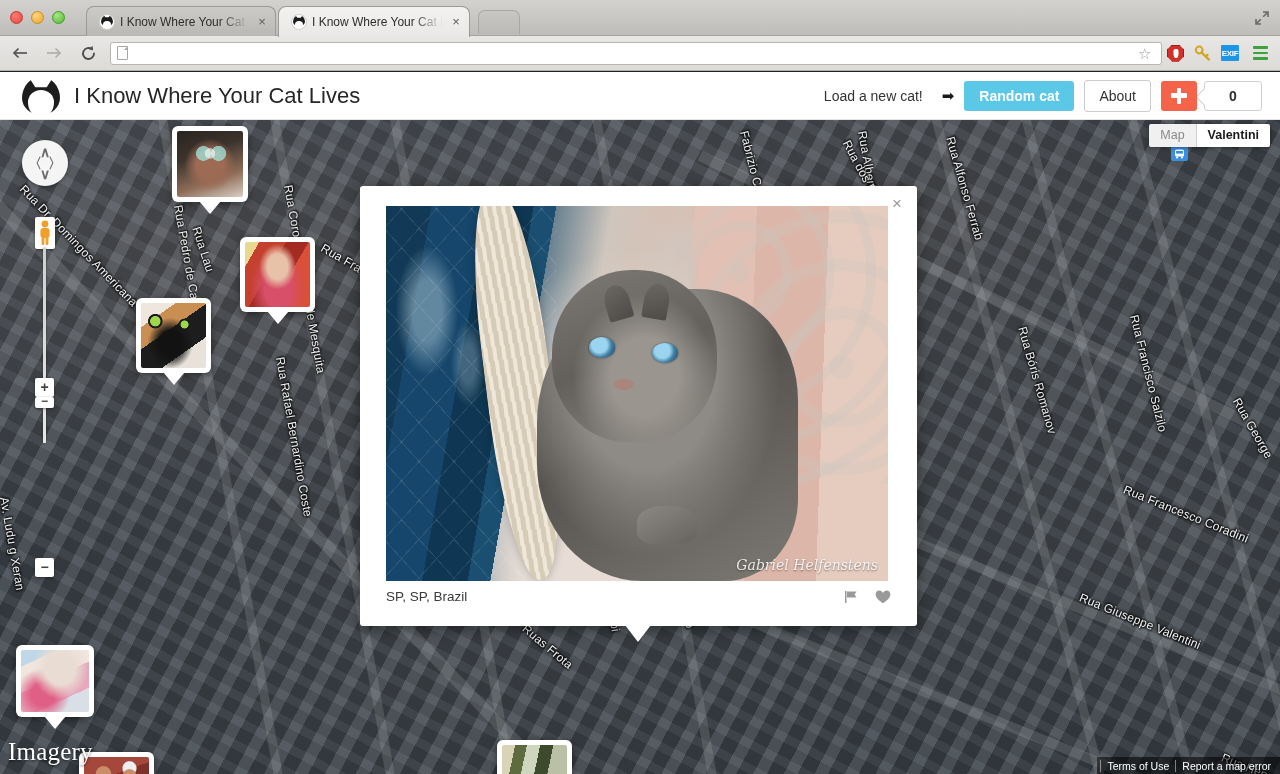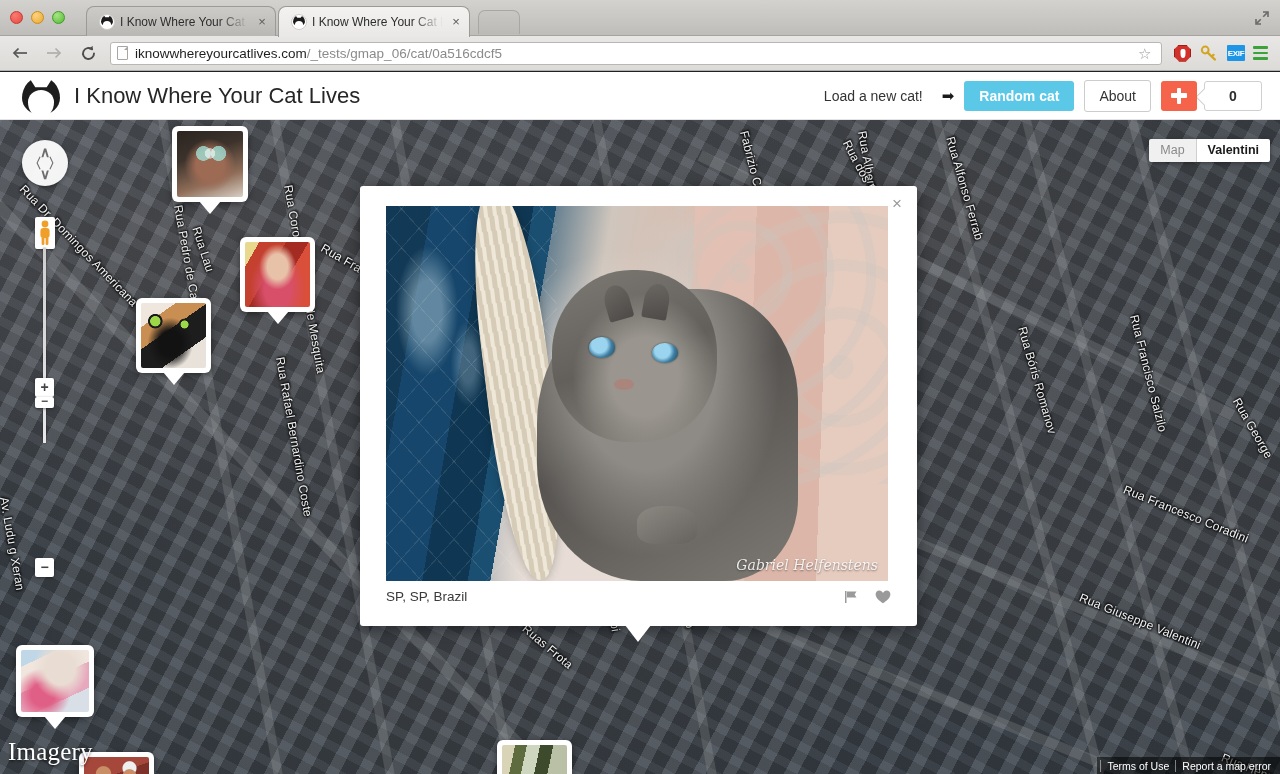--- a/index.html
+++ b/index.html
@@ -95,21 +95,21 @@
     border-width: 0 0 4px 4px; border-style: solid;
     border-color: transparent transparent #a8a6a3 transparent;
   }
   .url { font-size: 13.5px; white-space: nowrap; overflow: hidden; }
   .url .domain { color: #1f1f1f; }
   .url .path { color: #8b8b8b; }
   .star {
     position: absolute; right: 7px; top: 3px; width: 16px; height: 16px;
     color: #9c9a97; font-size: 15px; line-height: 16px;
   }
-  .ext { width: 24px; height: 24px; margin-right: 3px; display: flex; align-items: center; justify-content: flex-end; }
+  .ext { width: 24px; height: 24px; margin-right: 3px; display: flex; align-items: center; justify-content: flex-start; }
   .ext-stop {
     width: 17px; height: 17px; background: #d0312a; border: 1.5px solid #a01c16;
     clip-path: polygon(30% 0, 70% 0, 100% 30%, 100% 70%, 70% 100%, 30% 100%, 0 70%, 0 30%);
     position: relative;
   }
   .ext-stop::after {
     content: ""; position: absolute; left: 50%; top: 22%; transform: translateX(-50%);
     width: 5px; height: 9px; background: #fff; border-radius: 2px 2px 50% 50%;
   }
   .ext-exif {
@@ -222,21 +222,21 @@
   .zoom-btn {
     position: absolute; left: 35px; width: 19px; height: 19px; background: #fff;
     border-radius: 2px; box-shadow: 0 1px 3px rgba(0,0,0,0.45); color: #444;
     font-size: 14px; font-weight: bold; line-height: 18px; text-align: center;
   }
   .zoom-in { top: 258px; }
   .zoom-slider-knob { top: 277px; height: 11px; line-height: 9px; font-size: 12px; }
   .zoom-out { top: 438px; }
 
   .maptype {
-    position: absolute; right: 10px; top: 19px; display: flex; z-index: 60;
+    position: absolute; right: 10px; top: 4px; display: flex; z-index: 60;
     box-shadow: 0 1px 4px rgba(0,0,0,0.4); border-radius: 2px; overflow: hidden;
   }
   .maptype div { font-size: 12.5px; padding: 4px 11px; line-height: 15px; }
   .mt-map { background: #f0f0f0; color: #8a8a8a; border-right: 1px solid #cfcfcf; }
   .mt-sat { background: #ffffff; color: #1a1a1a; font-weight: bold; }
   .transit-icon {
     position: absolute; right: 92px; top: 26px; width: 17px; height: 15px;
     background: #3b8fe0; border-radius: 2px; z-index: 55;
     display: flex; align-items: center; justify-content: center;
   }
@@ -621,21 +621,20 @@
         </svg>
       </div>
       <div class="nav-btn reload">
         <svg width="17" height="17" viewBox="0 0 17 17">
           <path d="M14 8.5 A5.5 5.5 0 1 1 12 4.3" stroke="#4d4d4d" stroke-width="1.9" fill="none" stroke-linecap="round"></path>
           <path d="M12.6 0.8 L12.9 4.9 L8.9 4.3 Z" fill="#4d4d4d"></path>
         </svg>
       </div>
       <div class="omnibox">
         <span class="page-icon"></span>
-        <span class="url"><span class="domain">iknowwhereyourcatlives.com</span><span class="path">/_tests/gmap_06/cat/0a516cdcf5</span></span>
         <span class="star">☆</span>
       </div>
       <div class="ext">
           <span class="ext-stop"></span>
         </div>
       <div class="ext">
         <svg width="18" height="18" viewBox="0 0 18 18">
           <circle cx="5.2" cy="6" r="3.4" fill="none" stroke="#d3a520" stroke-width="2"></circle>
           <path d="M7.4 8.4 L15 15.6" stroke="#d3a520" stroke-width="2.2" stroke-linecap="round"></path>
           <path d="M12 12.3 L13.6 10.8" stroke="#d3a520" stroke-width="2.2" stroke-linecap="round"></path>

